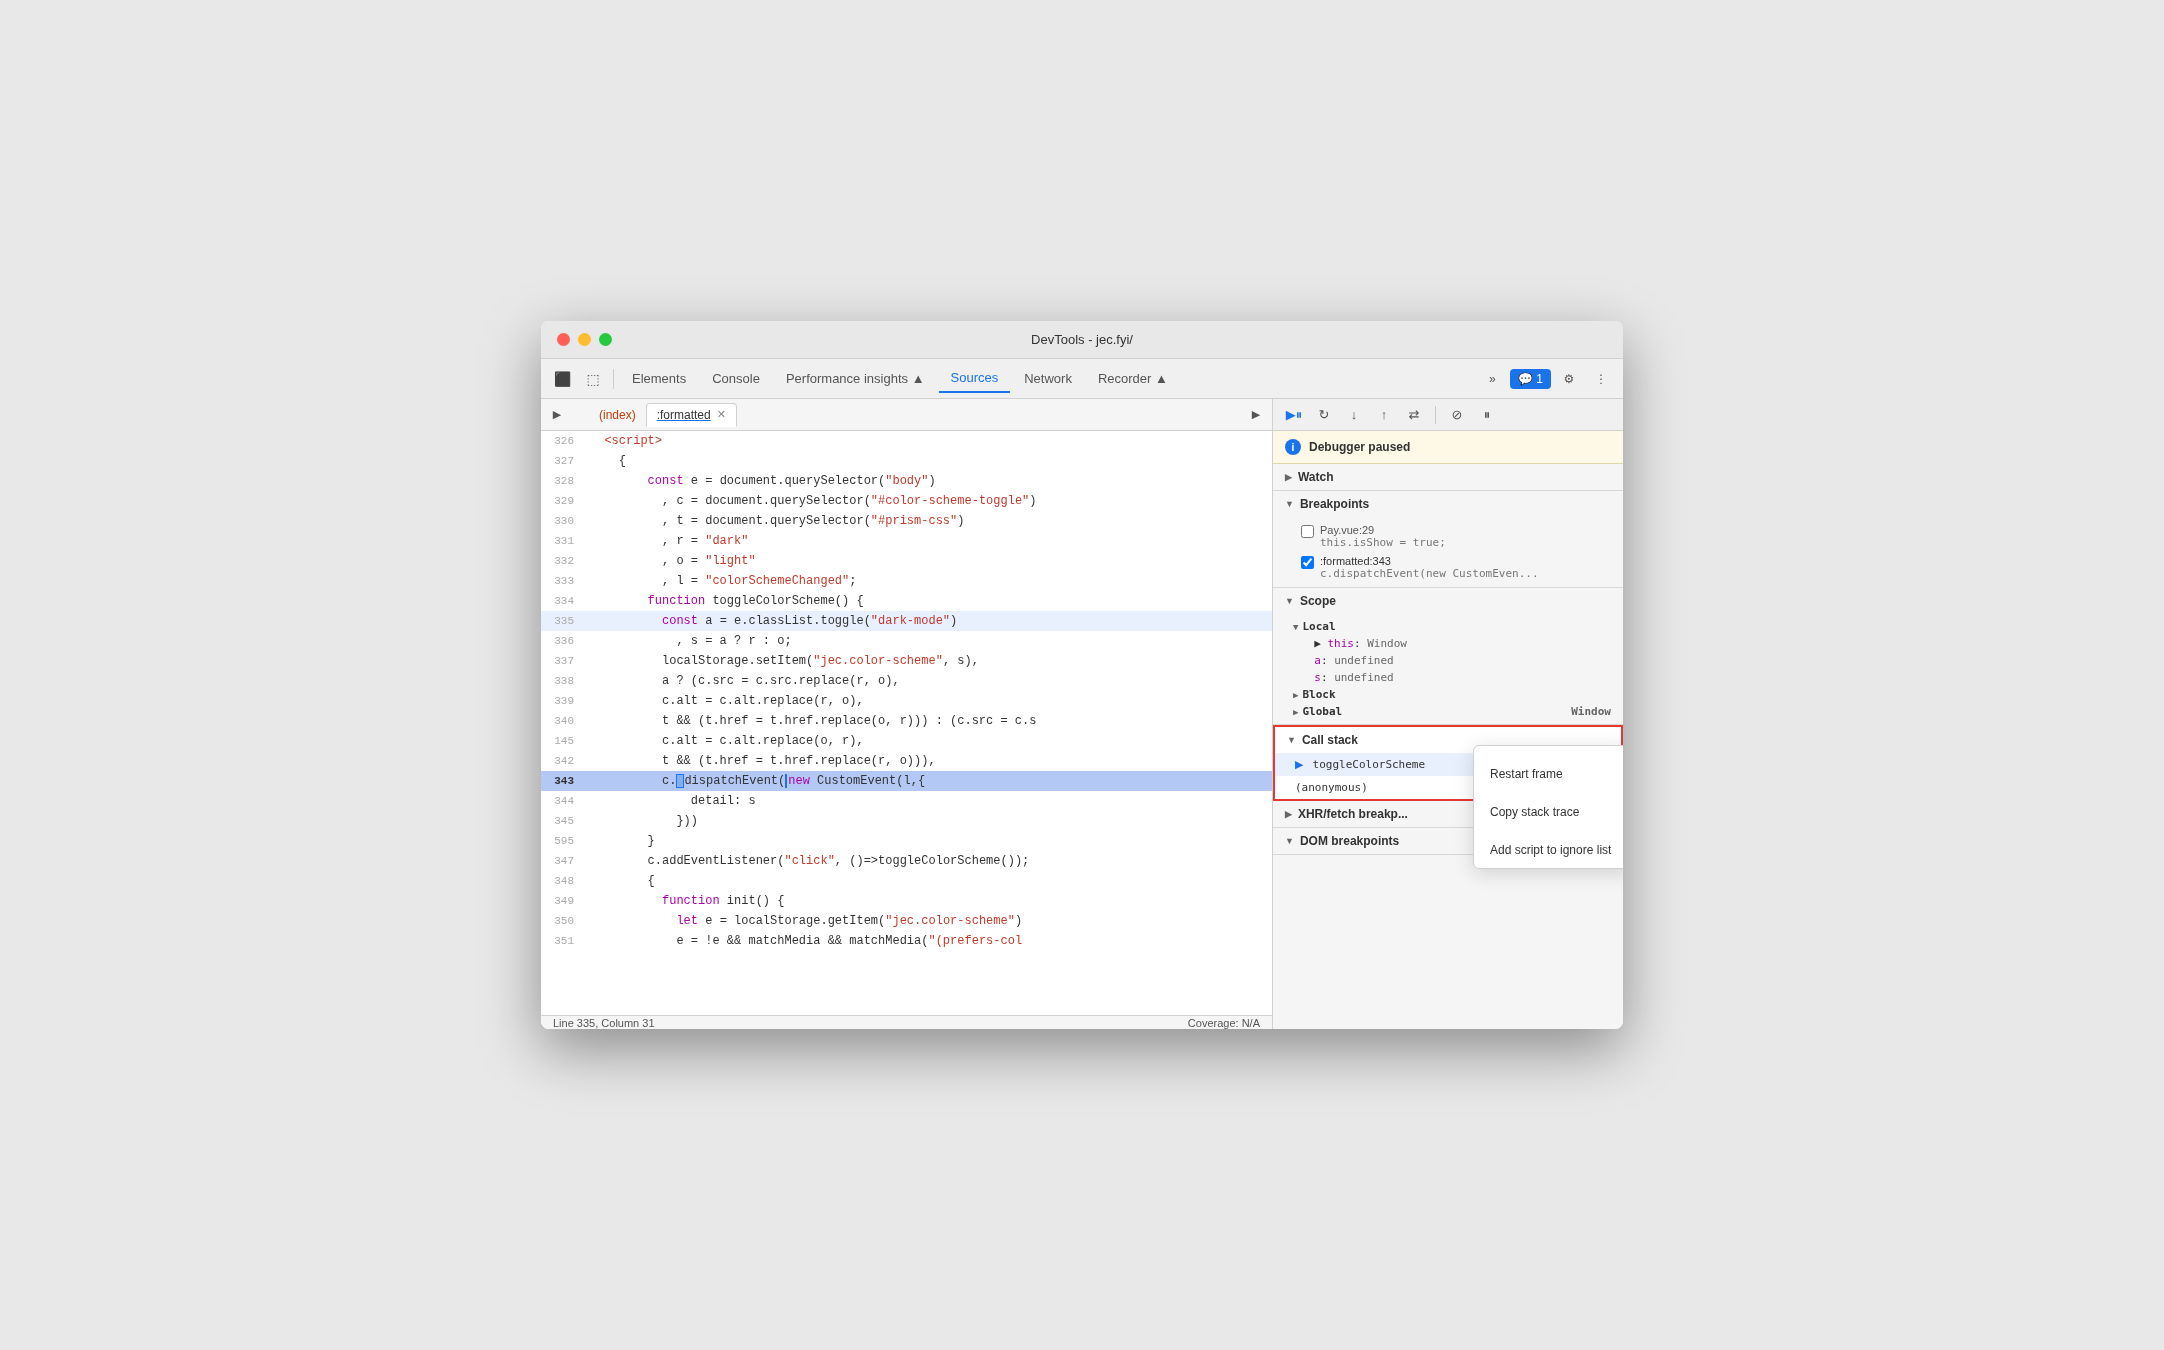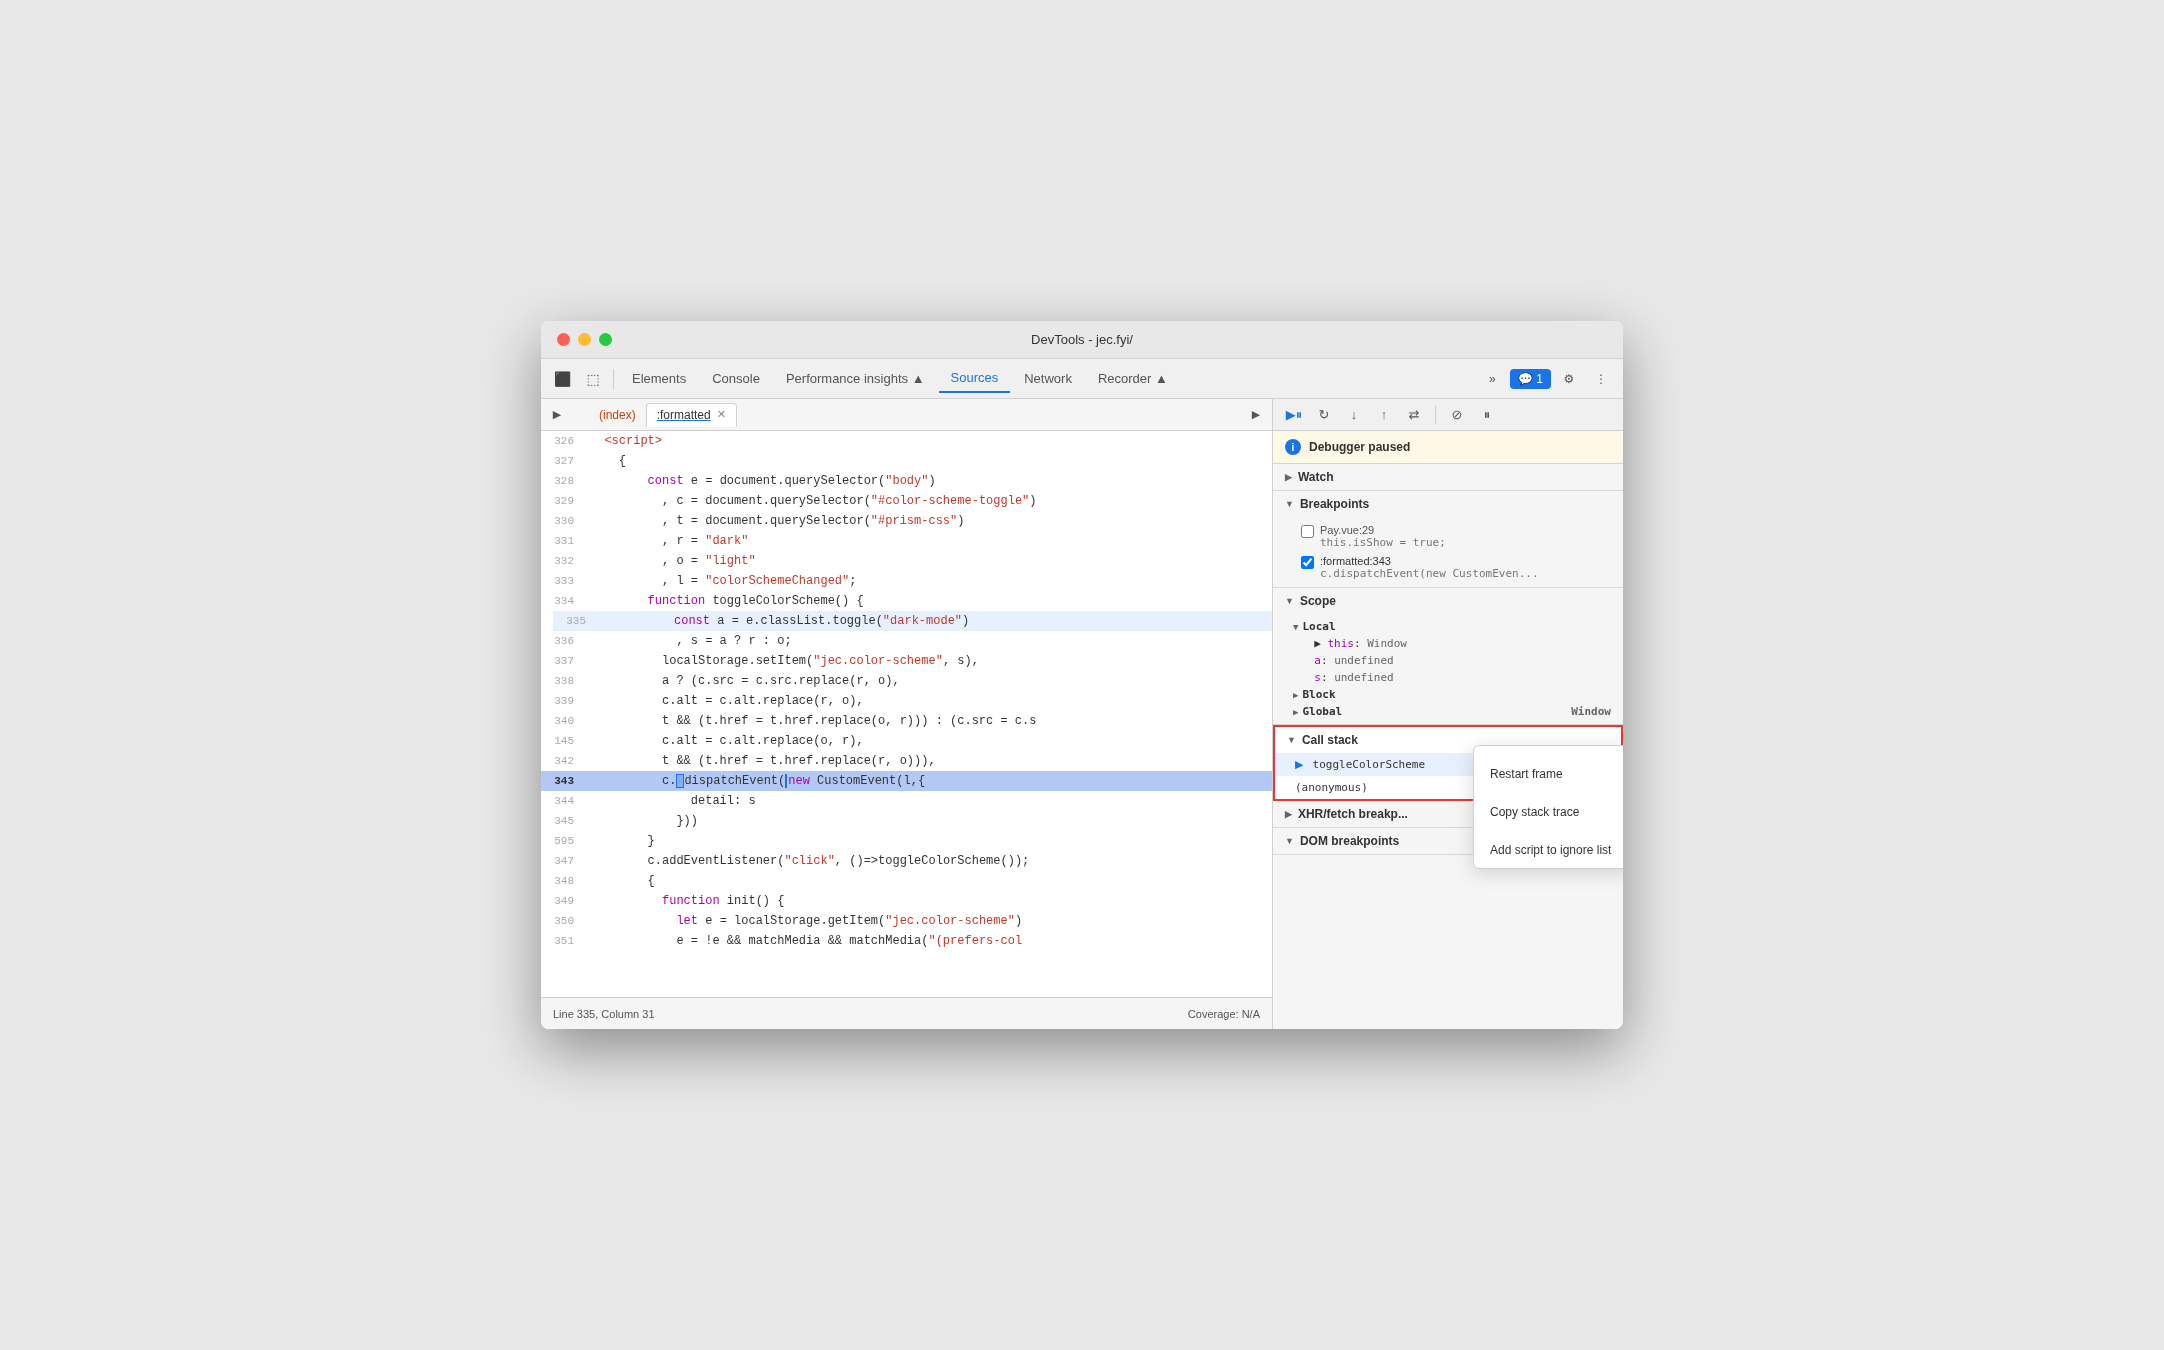--- a/index.html
+++ b/index.html
@@ -184,21 +184,20 @@
       line-height: 20px;
       background: #fff;
     }
     .code-line {
       display: flex;
       align-items: center;
       min-height: 20px;
     }
     .code-line.highlighted {
       background: #e8f0fe;
-      margin-left: 12px;
     }
     .code-line.current {
       background: #b3c8f5;
     }
     .line-num {
       width: 45px;
       min-width: 45px;
       text-align: right;
       padding-right: 12px;
       color: #aaa;
@@ -226,21 +225,21 @@
       width: 8px;
       height: 14px;
       background: rgba(26,115,232,0.3);
       border: 1px solid #1a73e8;
       vertical-align: middle;
     }
     
     .status-bar {
       background: #f5f5f5;
       border-top: 1px solid #d0d0d0;
-      height: 32px;
+      height: 14px;
       display: flex;
       align-items: center;
       padding: 0 12px;
       font-size: 11px;
       color: #555;
     }
     .status-bar-spacer { flex: 1; }
     
     .debugger-panel {
       width: 350px;

